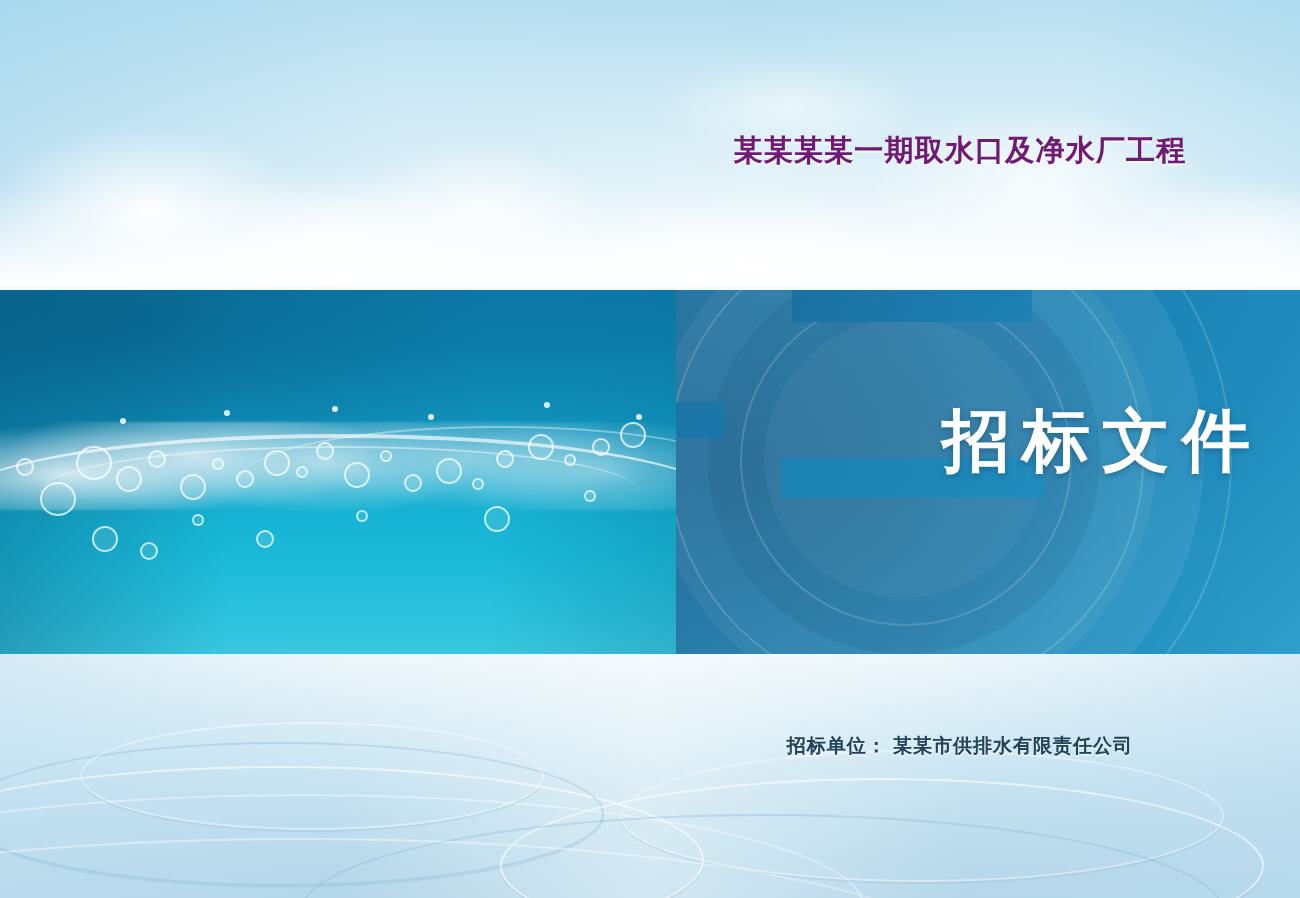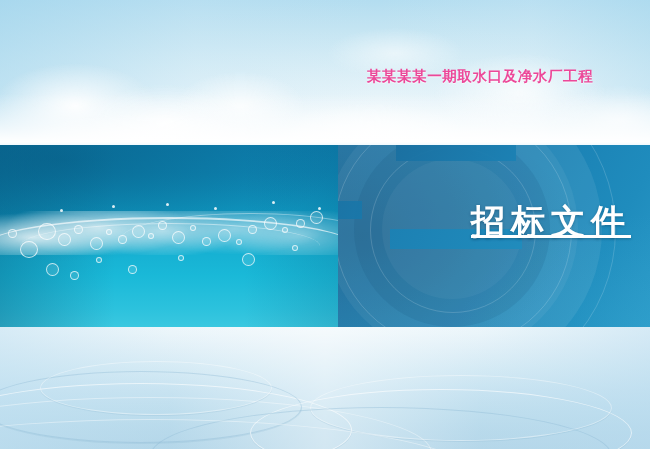--- a/index.html
+++ b/index.html
@@ -69,21 +69,21 @@
     background: linear-gradient(to bottom, rgba(255,255,255,0.0), #ffffff 86%);
   }
 
   
   .header-title {
     position: absolute;
     left: 330px;
     top: 64px;
     width: 300px;
     text-align: center;
-    color: #ec4899;
+    color: #701a75;
     font-size: 14.5px;
     font-weight: bold;
     line-height: 24px;
     letter-spacing: 0.6px;
     text-shadow: 0 1px 1px rgba(255,255,255,0.75);
   }
   .header-title .line { display: block; white-space: nowrap; }
 
   
   .band {
@@ -224,21 +224,20 @@
     top: 55px;
     width: 200px;
     text-align: center;
     color: #ffffff;
     font-size: 34px;
     font-weight: bold;
     letter-spacing: 6px;
     line-height: 42px;
     text-indent: 6px;
     text-shadow: 0 1px 3px rgba(0,40,70,0.35);
-    text-decoration: underline;
   }
   .main-subtitle {
     position: absolute;
     left: 110px;
     top: 110px;
     width: 200px;
     text-align: center;
     color: #ffffff;
     font-size: 11.5px;
     font-weight: bold;
@@ -414,15 +413,16 @@
 
     <div class="ripple" style="left:-70px;  top:56px;  width:420px; height:92px;"></div>
     <div class="ripple dim" style="left:-130px; top:70px;  width:560px; height:110px;"></div>
     <div class="ripple dark" style="left:-20px;  top:44px;  width:320px; height:70px;"></div>
     <div class="ripple dim" style="left:40px;   top:34px;  width:230px; height:52px;"></div>
     <div class="ripple" style="left:250px;  top:62px;  width:380px; height:86px;"></div>
     <div class="ripple dim" style="left:310px;  top:48px;  width:300px; height:64px;"></div>
     <div class="ripple dark" style="left:150px;  top:80px;  width:460px; height:96px;"></div>
     <div class="ripple dim" style="left:-180px; top:92px;  width:660px; height:120px;"></div>
 
+    <div class="footer-note">招标单位： 某某市供排水有限责任公司</div>
   </div>
 
 </div>
 
 </body></html>

